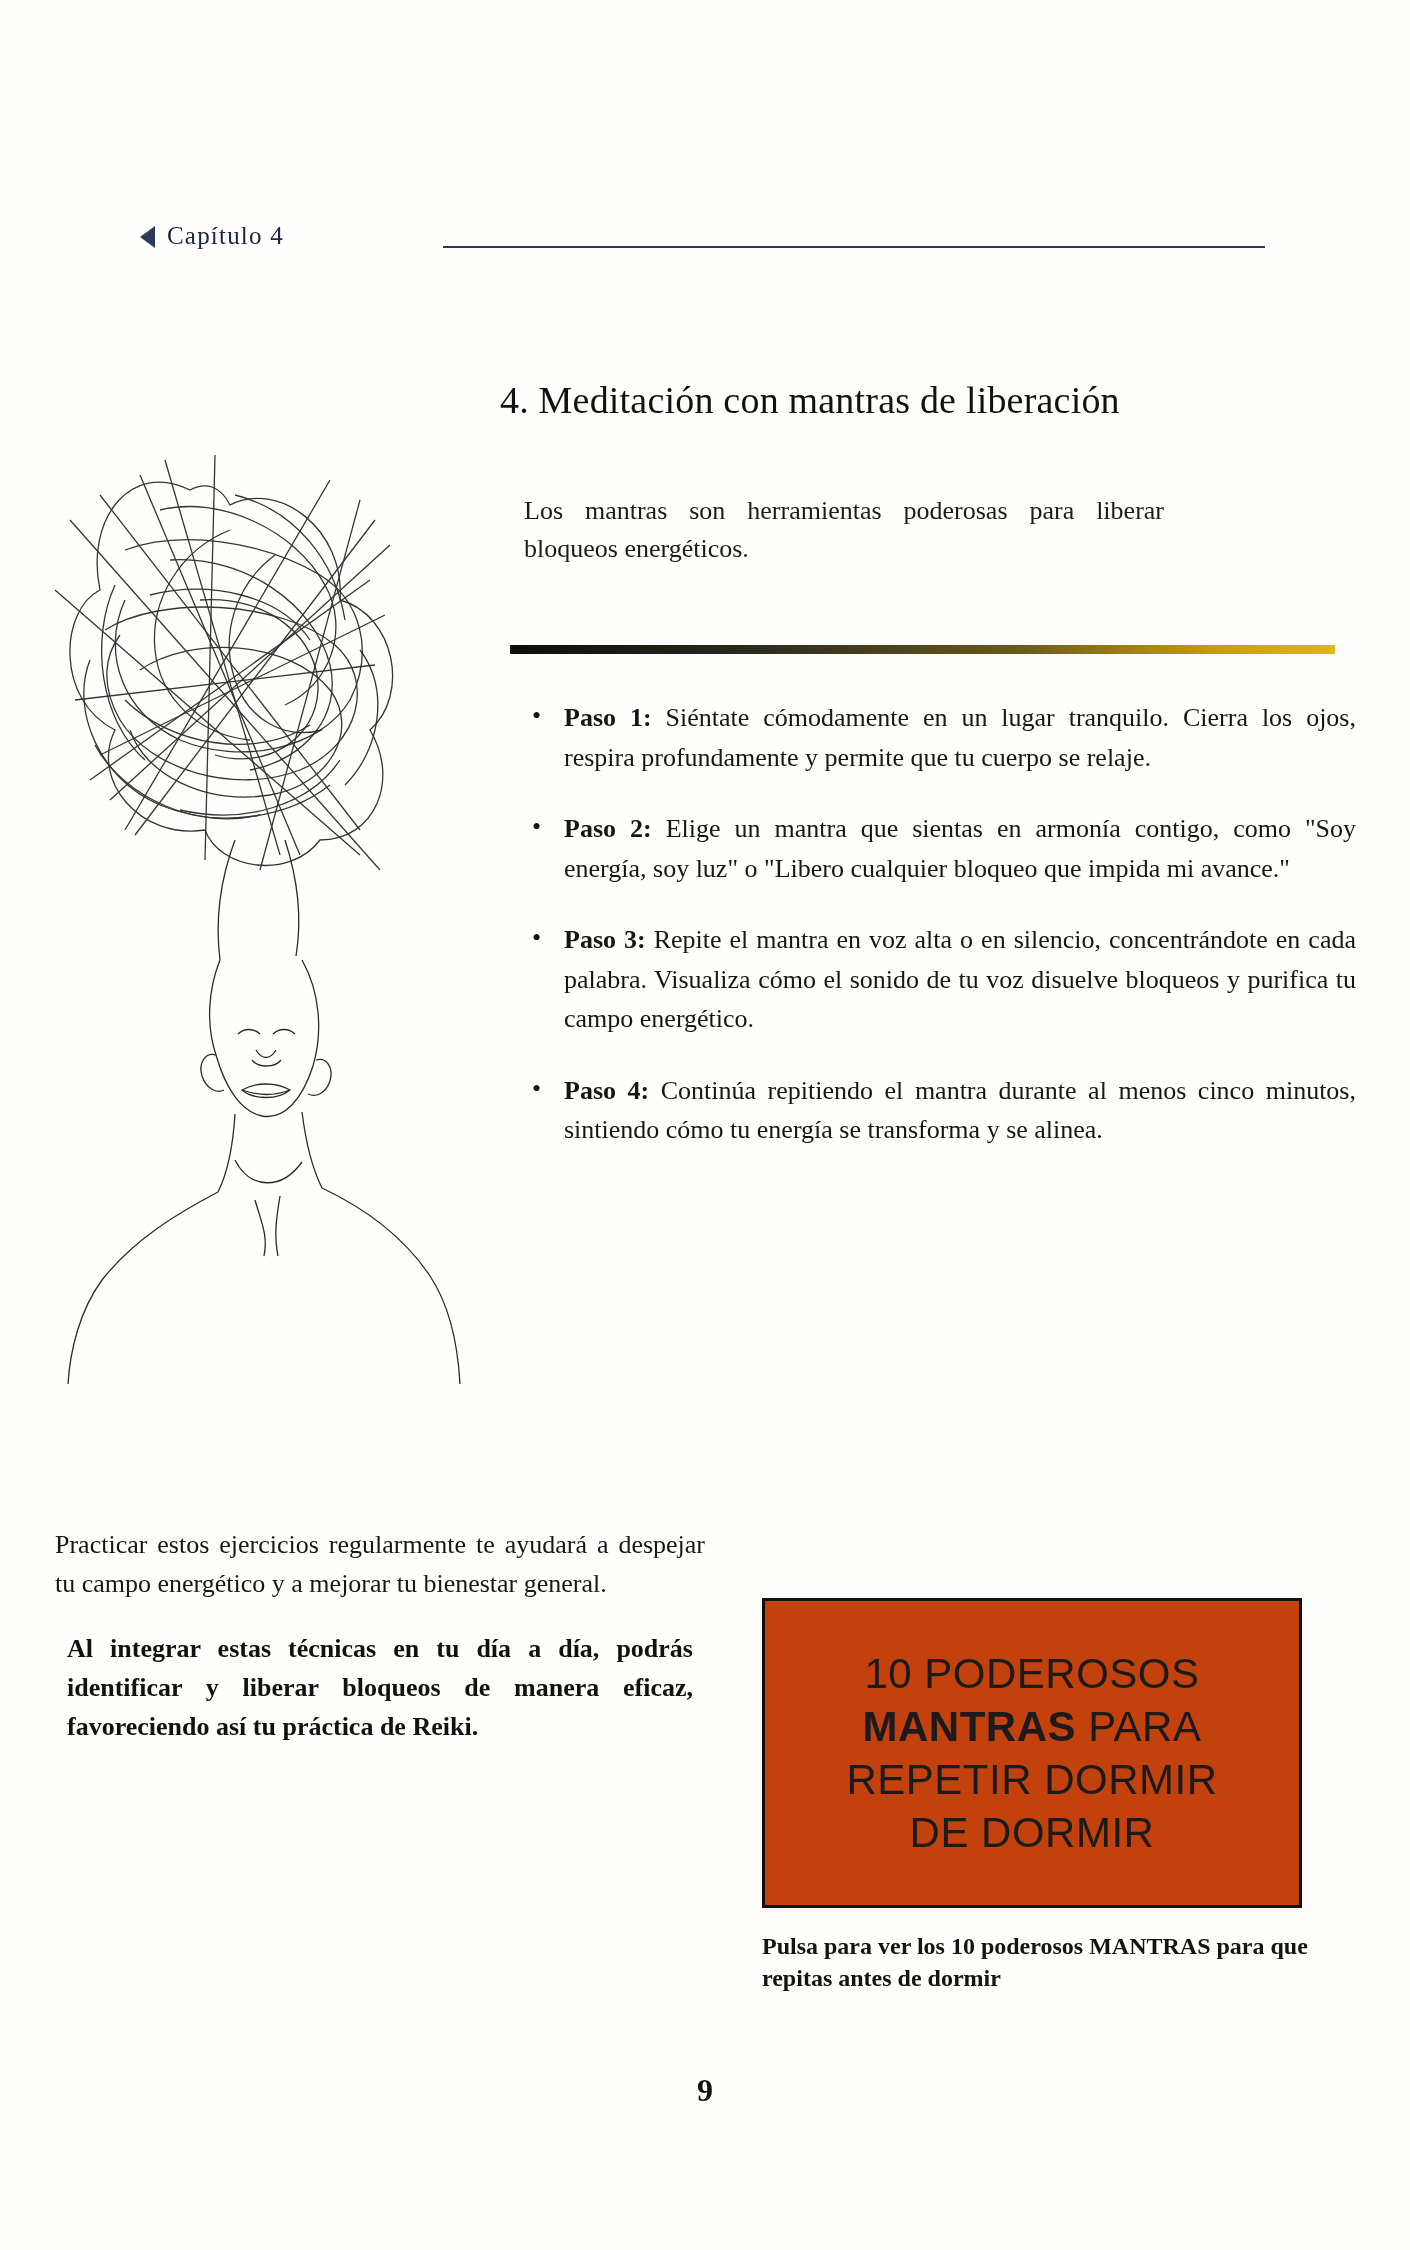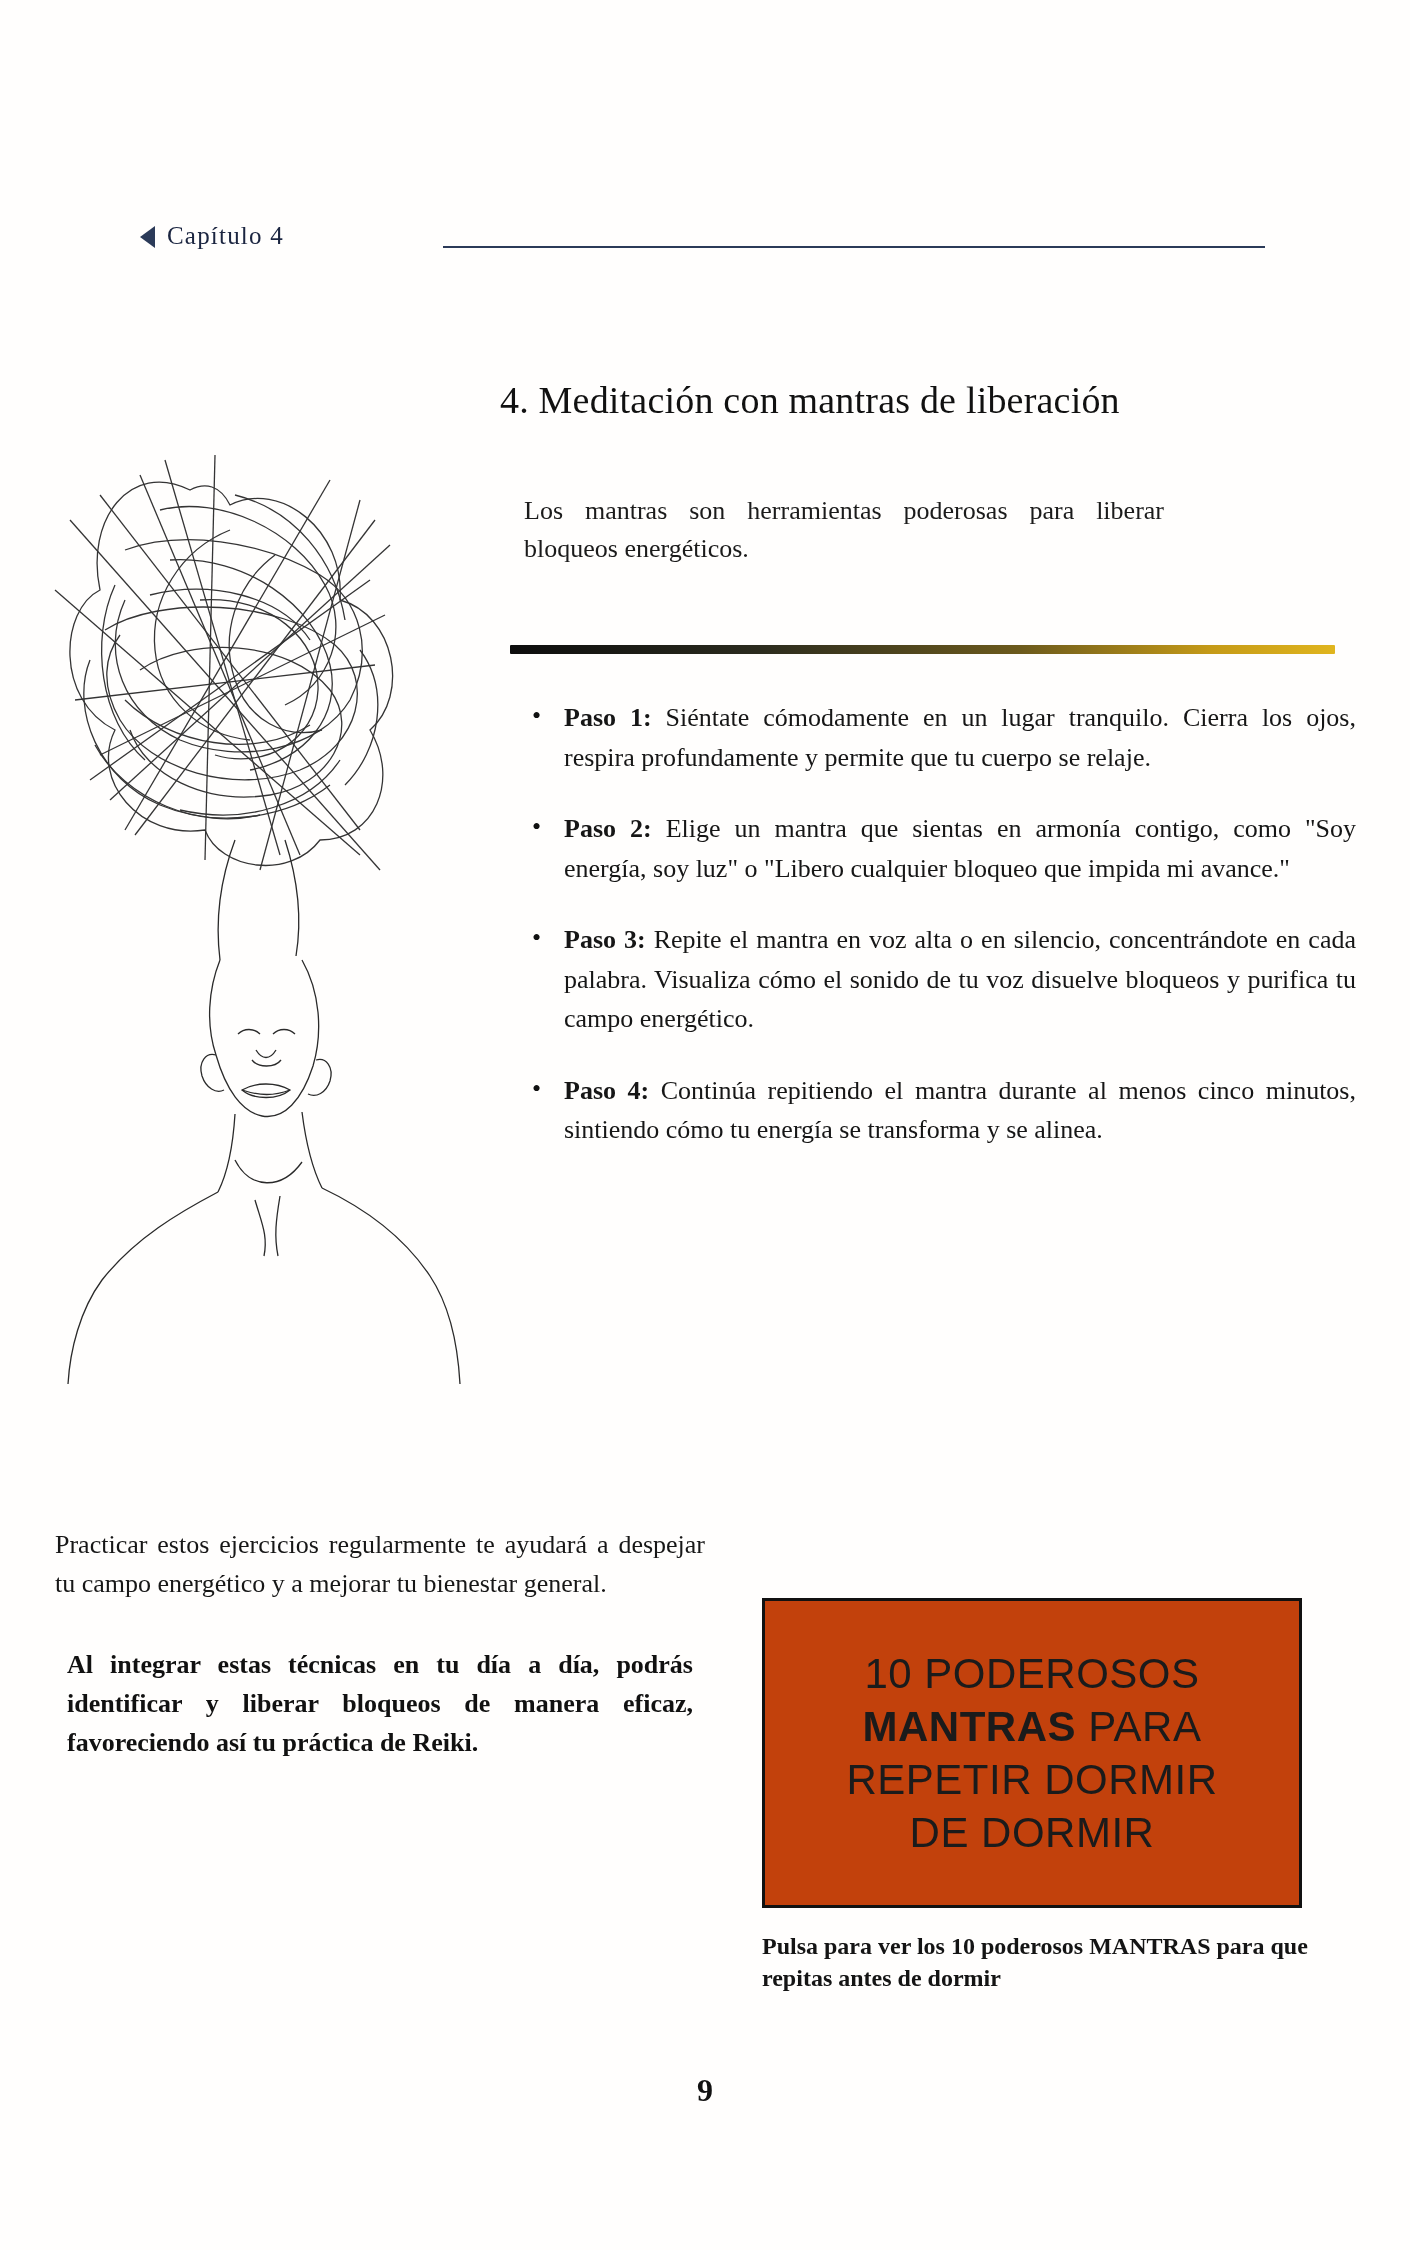--- a/index.html
+++ b/index.html
@@ -139,21 +139,21 @@
     position: absolute;
     left: 55px;
     top: 1525px;
     width: 650px;
   }
   .para-regular {
     font-size: 26px;
     line-height: 1.5;
     text-align: justify;
     color: #171717;
-    margin: 0 0 42px 0;
+    margin: 0 0 26px 0;
   }
   .para-bold {
     font-size: 26px;
     line-height: 1.5;
     text-align: justify;
     color: #111111;
     font-weight: bold;
     margin: 12px;
   }
 

